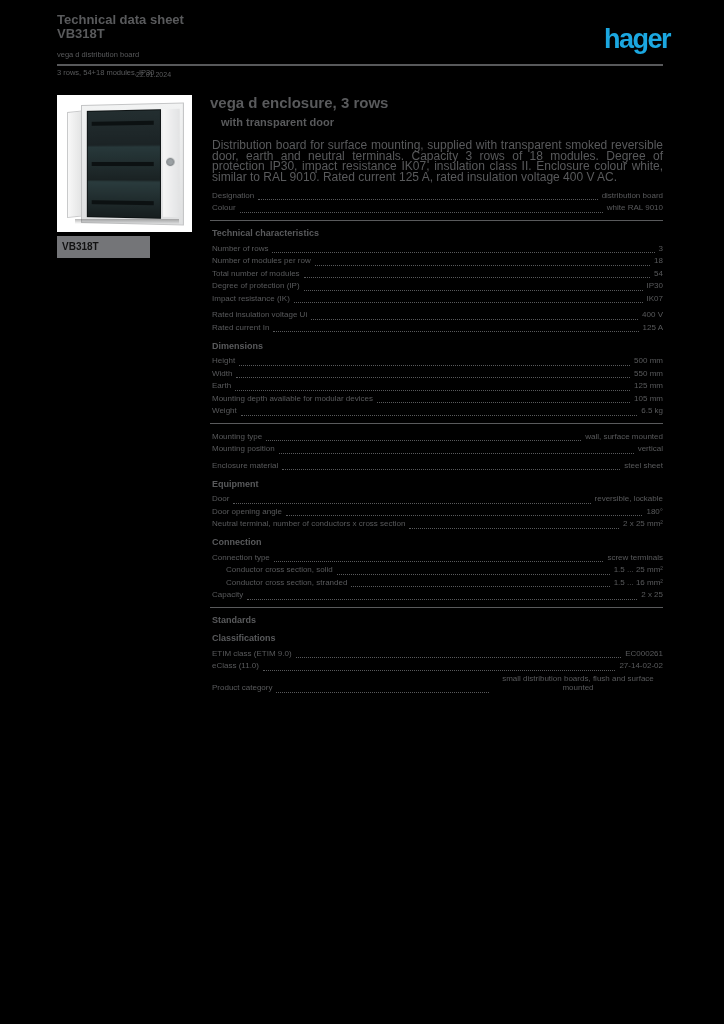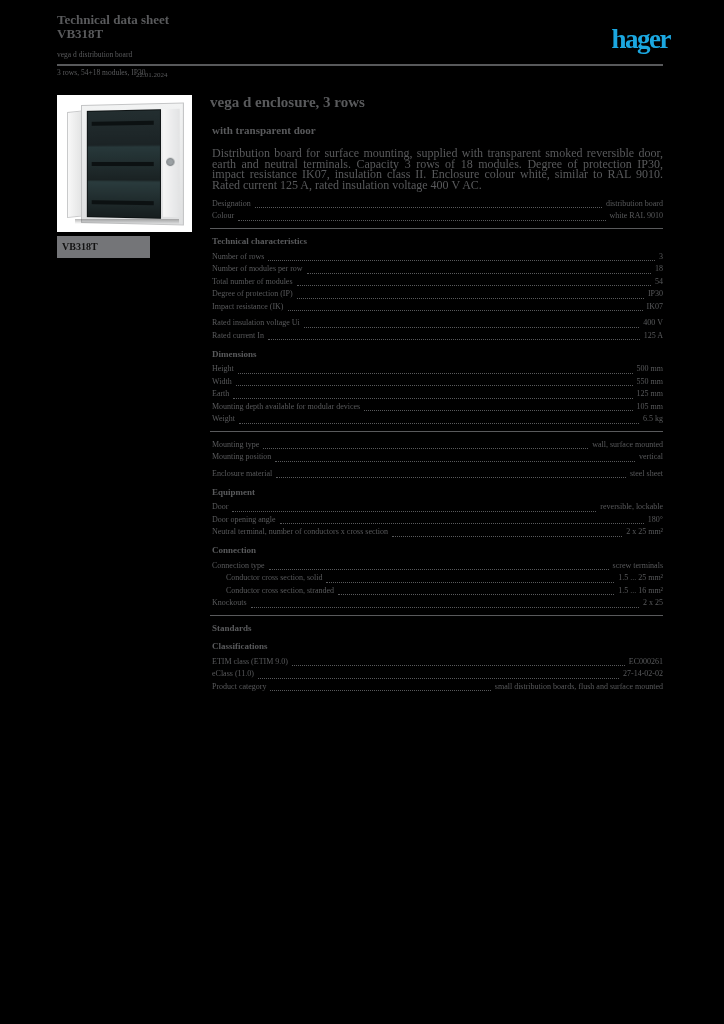--- a/index.html
+++ b/index.html
@@ -1,17 +1,17 @@
 <!DOCTYPE html>
 <html><head>
 <meta charset="utf-8">
 <style>
   html,body{margin:0;padding:0;background:#000;}
   .page{position:relative;width:724px;height:740px;background:#000;overflow:hidden;
-        font-family:Liberation Serif, serif;color:#595a5c;}
+        font-family:Liberation Sans, sans-serif;color:#595a5c;}
 
   
   .hdr-left{position:absolute;left:57px;top:13px;width:340px;}
   .hdr-doc-title{font-size:13px;font-weight:bold;line-height:14px;margin:0;}
   .hdr-ref{font-size:13px;font-weight:bold;line-height:14px;margin:0;}
   .hdr-sub{font-size:7.5px;line-height:9px;margin:9px 0 0 0;}
   .hdr-rule{position:absolute;left:57px;top:64px;width:606px;height:2px;background:#58595b;}
   .hdr-note{position:absolute;left:136px;top:71px;font-size:7px;}
   .logo{position:absolute;left:596px;top:20px;width:74px;height:40px;
         font-size:27px;font-weight:800;letter-spacing:-1.5px;color:#1ba7e0;line-height:38px;text-align:right;}
@@ -28,29 +28,29 @@
             border:1px solid #0d1213;}
   .cab-door:before{content:"";position:absolute;left:4px;top:10px;width:62px;height:4px;background:#0c1112;box-shadow:0 40px 0 #0c1112, 0 78px 0 #0c1112;}
   .cab-frame{position:absolute;right:3px;top:5px;width:16px;height:104px;background:linear-gradient(90deg,#f6f6f6,#e2e3e4);}
   .cab-lock{position:absolute;right:8px;top:52px;width:6px;height:6px;border-radius:50%;background:#9aa0a3;border:1px solid #7c8184;}
   .cab-shadow{position:absolute;left:10px;bottom:0px;width:104px;height:5px;background:linear-gradient(180deg,rgba(0,0,0,.28),rgba(0,0,0,0));}
   .img-caption{position:absolute;left:57px;top:236px;width:93px;height:22px;background:#747578;
                color:#121212;font-size:10px;font-weight:bold;line-height:22px;padding-left:5px;box-sizing:border-box;}
 
   
   .main{position:absolute;left:210px;top:94px;width:453px;}
-  .m-title{font-size:15px;font-weight:bold;margin:0 0 13px 0;line-height:17px;}
-  .m-sub{font-size:11px;font-weight:bold;margin:0 0 11px 2px;line-height:13px;}
+  .m-title{font-size:15px;font-weight:bold;margin:0 0 5px 0;line-height:17px;}
+  .m-sub{font-size:11px;font-weight:bold;margin:0 0 11px 11px;line-height:13px;}
   .para{font-size:12px;line-height:10.5px;text-align:justify;margin:0 0 7px 2px;}
   .sec-head{font-size:9px;font-weight:bold;margin:7px 0 3px 2px;line-height:11px;}
   .rows{margin:2px 0 4px 2px;}
   .row{display:flex;align-items:flex-end;padding:1.5px 0;font-size:8px;line-height:9.5px;}
   .row .lbl{max-width:240px;}
   .row .lead{flex:1;border-bottom:1px dotted #595a5c;height:7px;margin:0 4px;min-width:20px;}
-  .row .val{text-align:left;max-width:170px;}
+  .row .val{text-align:center;max-width:170px;}
   .divider{height:1px;background:#595a5c;margin:6px 0;}
 
   
   .ft-rule{position:absolute;left:57px;top:989px;width:606px;height:1px;background:#58595b;}
   .ft-edge{position:absolute;left:40px;top:991px;width:4px;height:26px;background:#58595b;}
   .ft-site{position:absolute;left:57px;top:993px;width:93px;height:26px;background:#fdba74;
            color:#111;font-size:8px;line-height:26px;padding-left:5px;box-sizing:border-box;text-decoration:none;}
   .ft-center{position:absolute;left:300px;top:994px;width:180px;font-size:8.5px;}
   .ft-center-sub{position:absolute;left:395px;top:1005px;font-size:6.5px;}
   .ft-box{position:absolute;left:624px;top:991px;width:37px;height:25px;background:#595a5c;border-radius:3px;}
@@ -219,21 +219,21 @@
             <span class="lbl">Conductor cross section, solid</span>
             <span class="lead"></span>
             <span class="val">1.5 ... 25 mm²</span>
           </div>
           <div class="row" style="padding-left: 14px;">
             <span class="lbl">Conductor cross section, stranded</span>
             <span class="lead"></span>
             <span class="val">1.5 ... 16 mm²</span>
           </div>
           <div class="row">
-            <span class="lbl">Knockouts</span>
+            <span class="lbl">Capacity</span>
             <span class="lead"></span>
             <span class="val">2 x 25</span>
           </div>
         </div>
         <div class="divider"></div>
         <div class="sec-head">Standards</div>
         <div class="sec-head">Classifications</div>
         <div class="rows">
           <div class="row">
             <span class="lbl">ETIM class (ETIM 9.0)</span>

